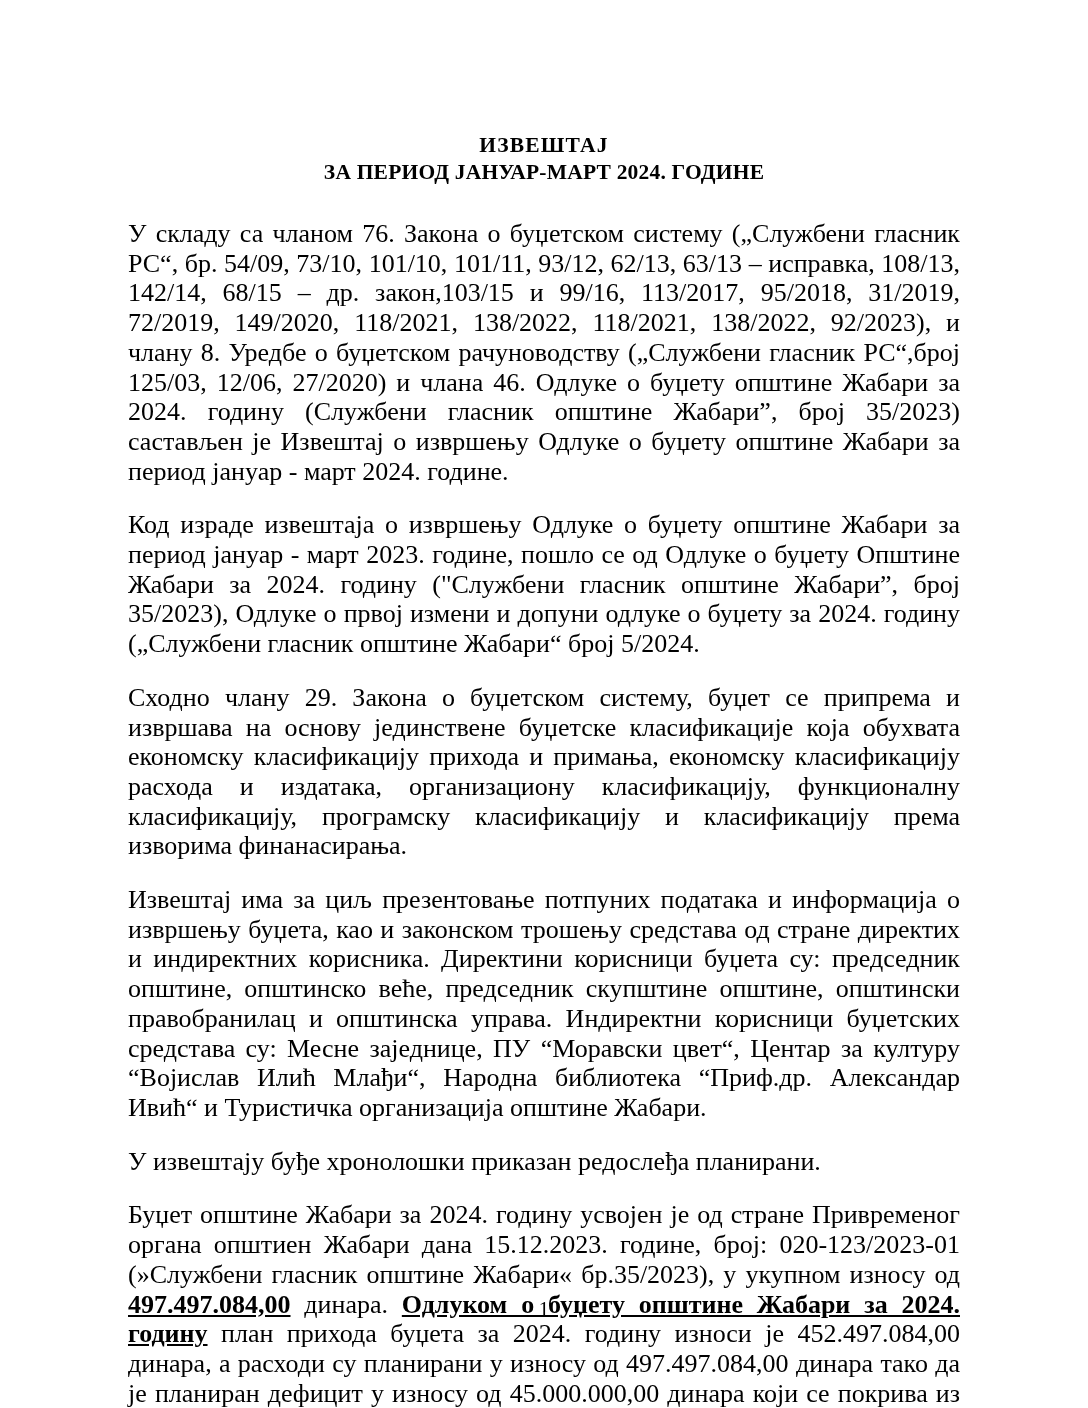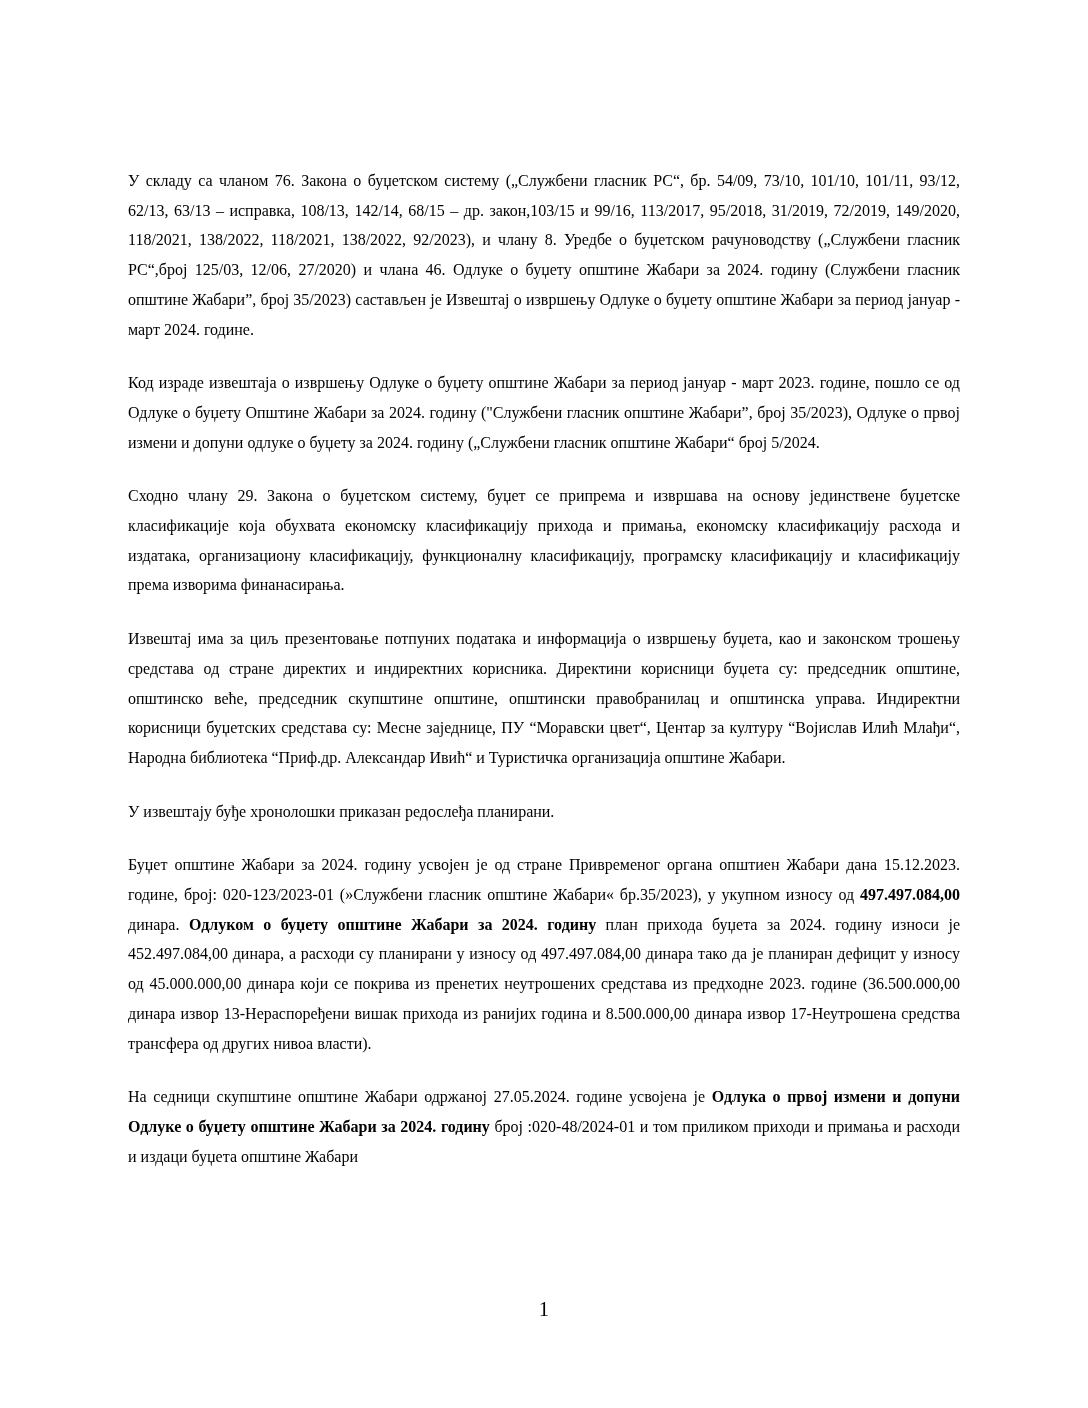--- a/index.html
+++ b/index.html
@@ -33,47 +33,49 @@
     letter-spacing: 0.2px;
   }
   .doc-title .line {
     display: block;
     white-space: nowrap;
   }
   .doc-title .line-1 { letter-spacing: 1.2px; }
   p.para {
     text-align: justify;
     text-justify: inter-word;
-    font-size: 16px;
+    font-size: 26px;
     line-height: 29.7px;
     margin: 0 0 24px 0;
     hyphens: none;
   }
   .gap-after-title {
     height: 34px;
   }
-  b, strong { font-weight: bold; }
+  b, strong { font-weight: bold; text-decoration: underline; }
   .page-number {
     position: absolute;
     left: 0;
     top: 1297px;
     width: 1088px;
     text-align: center;
     font-size: 20.6px;
     line-height: 24px;
   }
 </style>
 </head>
 <body>
 
 <div class="page">
 
   <div class="content">
 
     <div class="doc-title">
+      <span class="line line-1">ИЗВЕШТАЈ</span>
+      <span class="line line-3">ЗА ПЕРИОД ЈАНУАР-МАРТ 2024. ГОДИНЕ</span>
     </div>
 
     <div class="gap-after-title"></div>
 
     <div id="paragraph-host">
         <p class="para"><span>У складу са чланом 76. Закона о буџетском систему („Службени гласник РС“, бр. 54/09, 73/10, 101/10, 101/11, 93/12, 62/13, 63/13 – исправка, 108/13, 142/14, 68/15 – др. закон,103/15 и 99/16, 113/2017, 95/2018, 31/2019, 72/2019, 149/2020, 118/2021, 138/2022, 118/2021, 138/2022, 92/2023), и члану 8. Уредбе о буџетском рачуноводству („Службени гласник РС“,број 125/03, 12/06, 27/2020) и члана 46. Одлуке о буџету општине Жабари за 2024. годину (Службени гласник општине Жабари”, број 35/2023) састављен је Извештај о извршењу Одлуке о буџету  општине Жабари за период јануар - март 2024. године.</span></p>
         <p class="para"><span>Код израде извештаја о извршењу Одлуке о буџету општине Жабари за период јануар - март 2023. године, пошло се од Одлуке о буџету Општине Жабари за 2024. годину ("Службени гласник општине Жабари”, број 35/2023), Одлуке о првој измени и допуни одлуке о буџету за 2024. годину („Службени гласник општине Жабари“ број 5/2024.</span></p>
         <p class="para"><span>Сходно члану 29. Закона о буџетском систему, буџет се припрема и извршава на основу јединствене буџетске класификације која обухвата економску класификацију прихода и примања, економску класификацију расхода и издатака, организациону класификацију, функционалну класификацију, програмску класификацију и класификацију према изворима финанасирања.</span></p>
         <p class="para"><span>Извештај има за циљ презентовање потпуних података и информација о извршењу буџета, као и законском трошењу средстава од стране директих и индиректних корисника. Директини корисници буџета су: председник општине, општинско веће,  председник скупштине општине, општински правобранилац и општинска управа. Индиректни корисници буџетских средстава су: Месне заједнице, ПУ “Моравски цвет“, Центар за културу “Војислав Илић Млађи“, Народна библиотека “Приф.др. Александар Ивић“ и Туристичка организација општине Жабари.</span></p>
         <p class="para"><span>У извештају буђе хронолошки приказан редослеђа планирани.</span></p>

